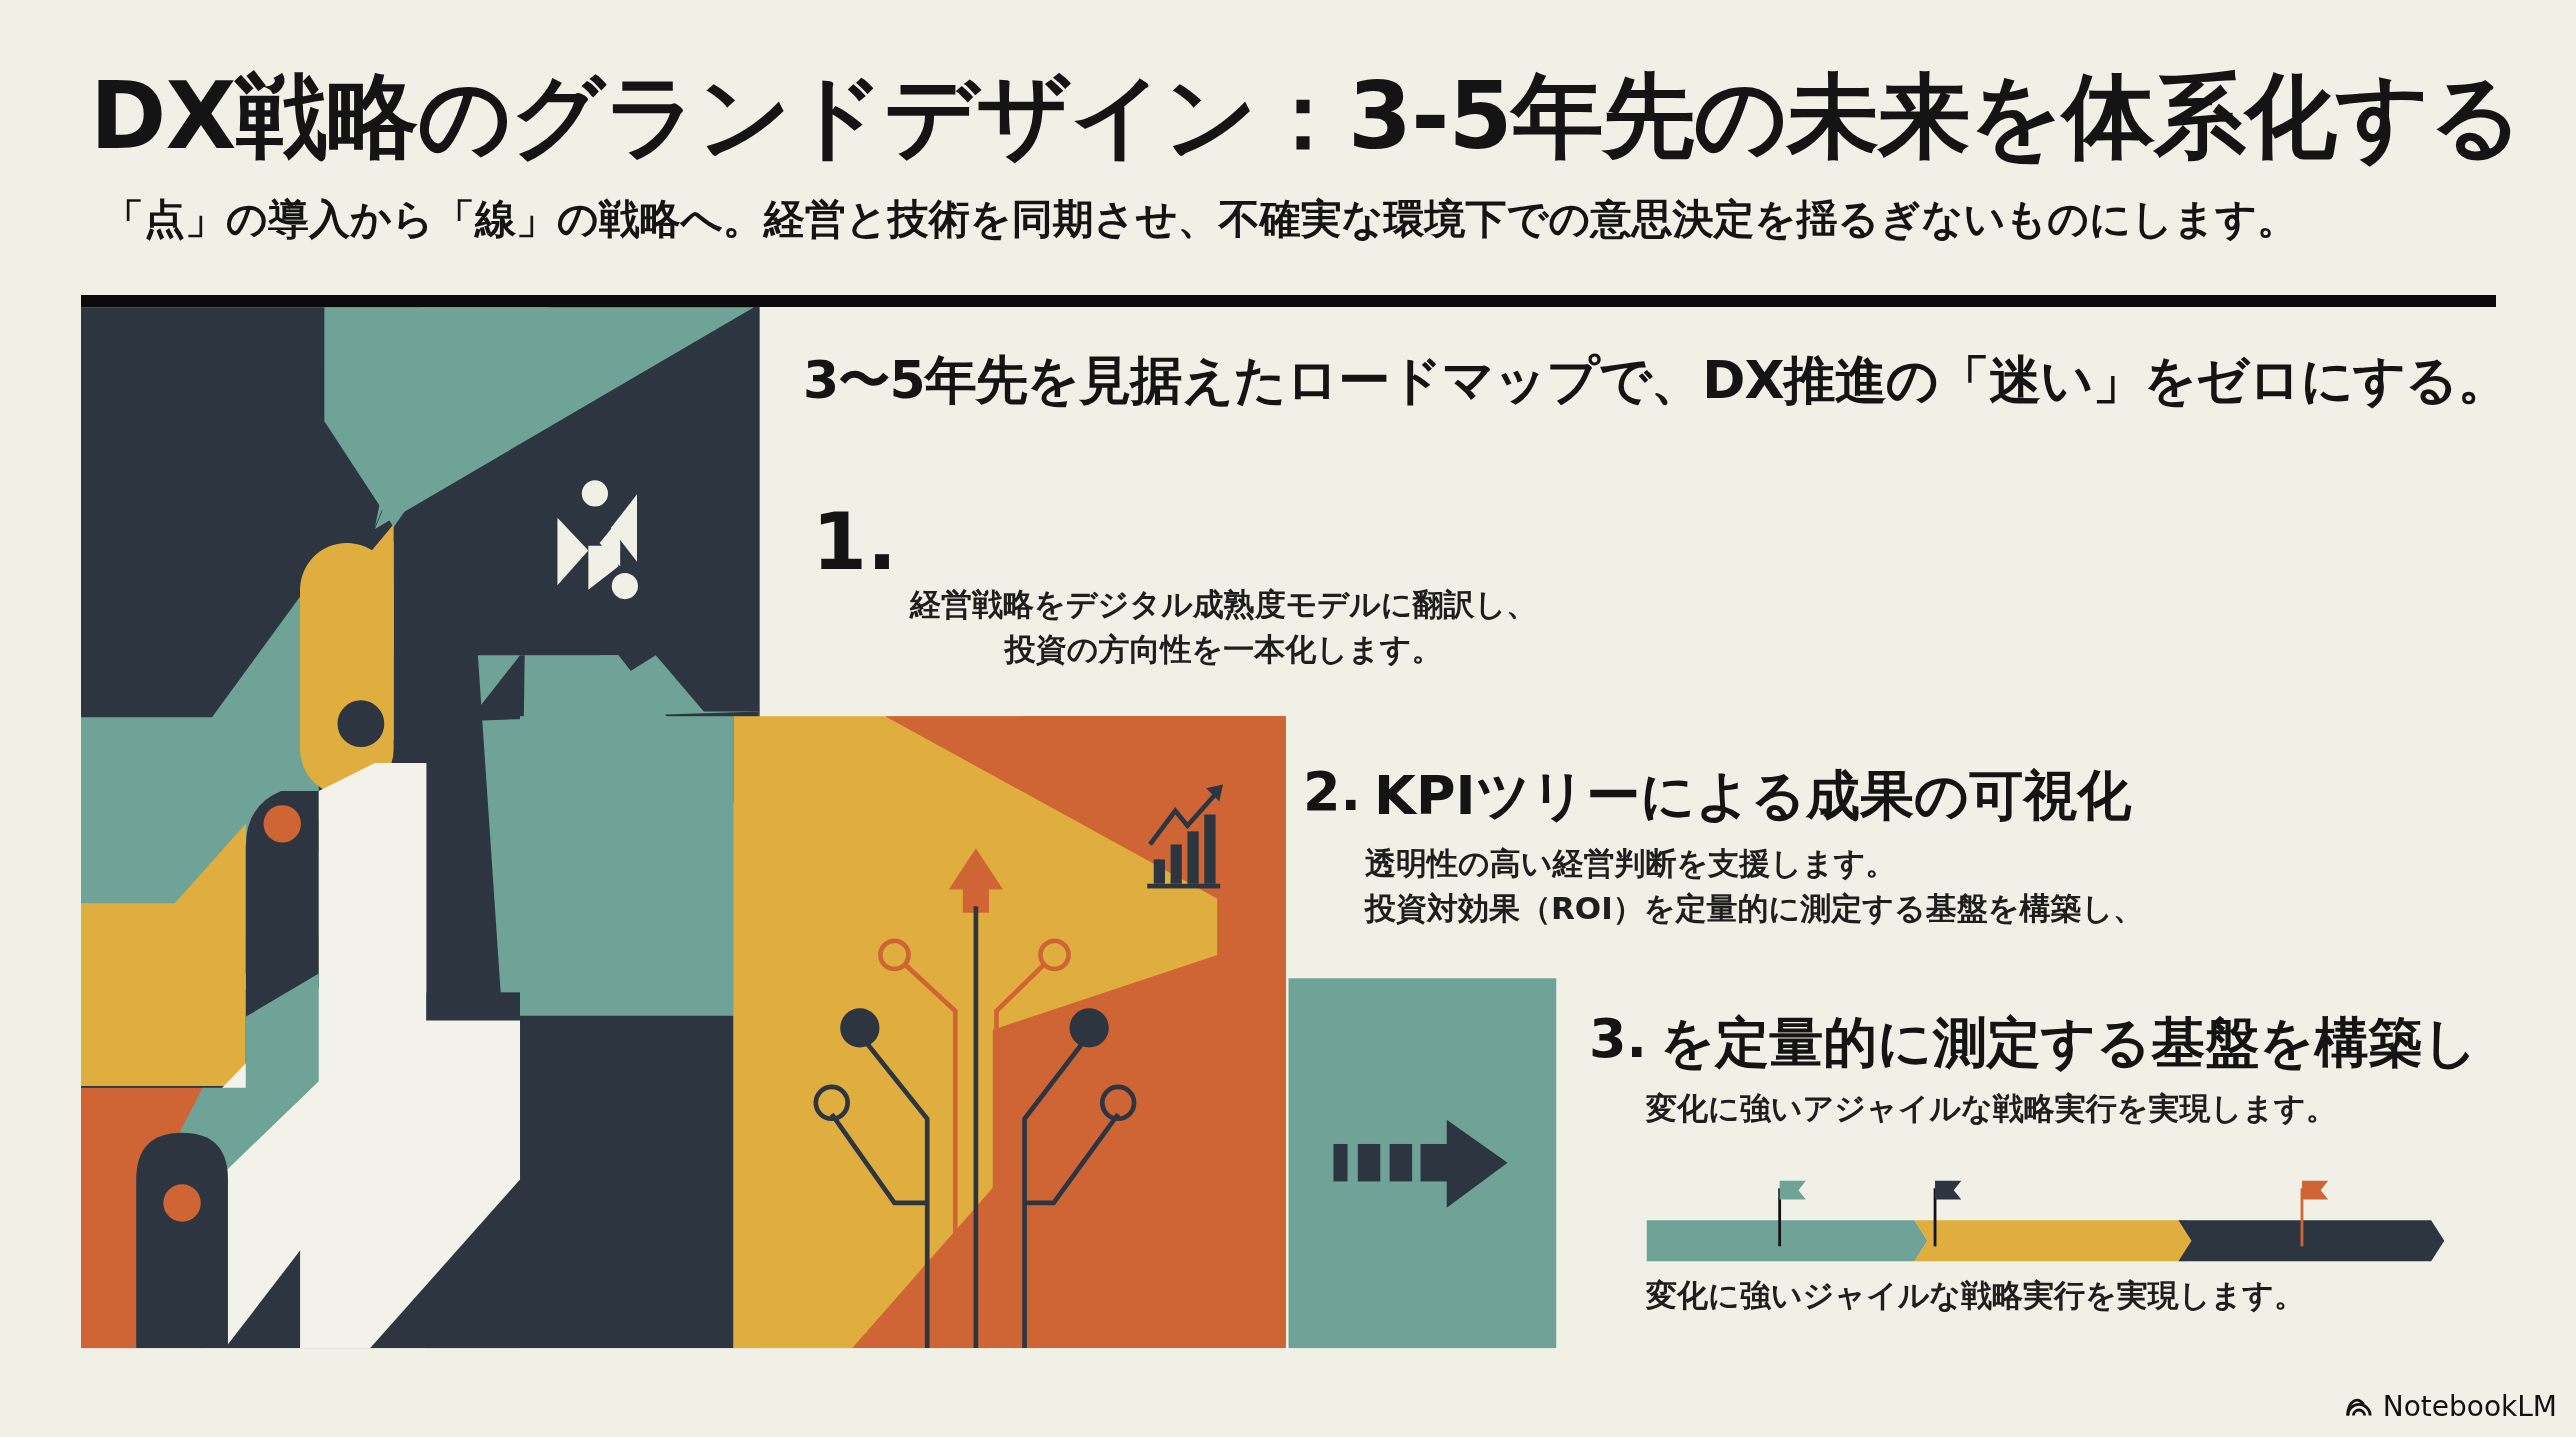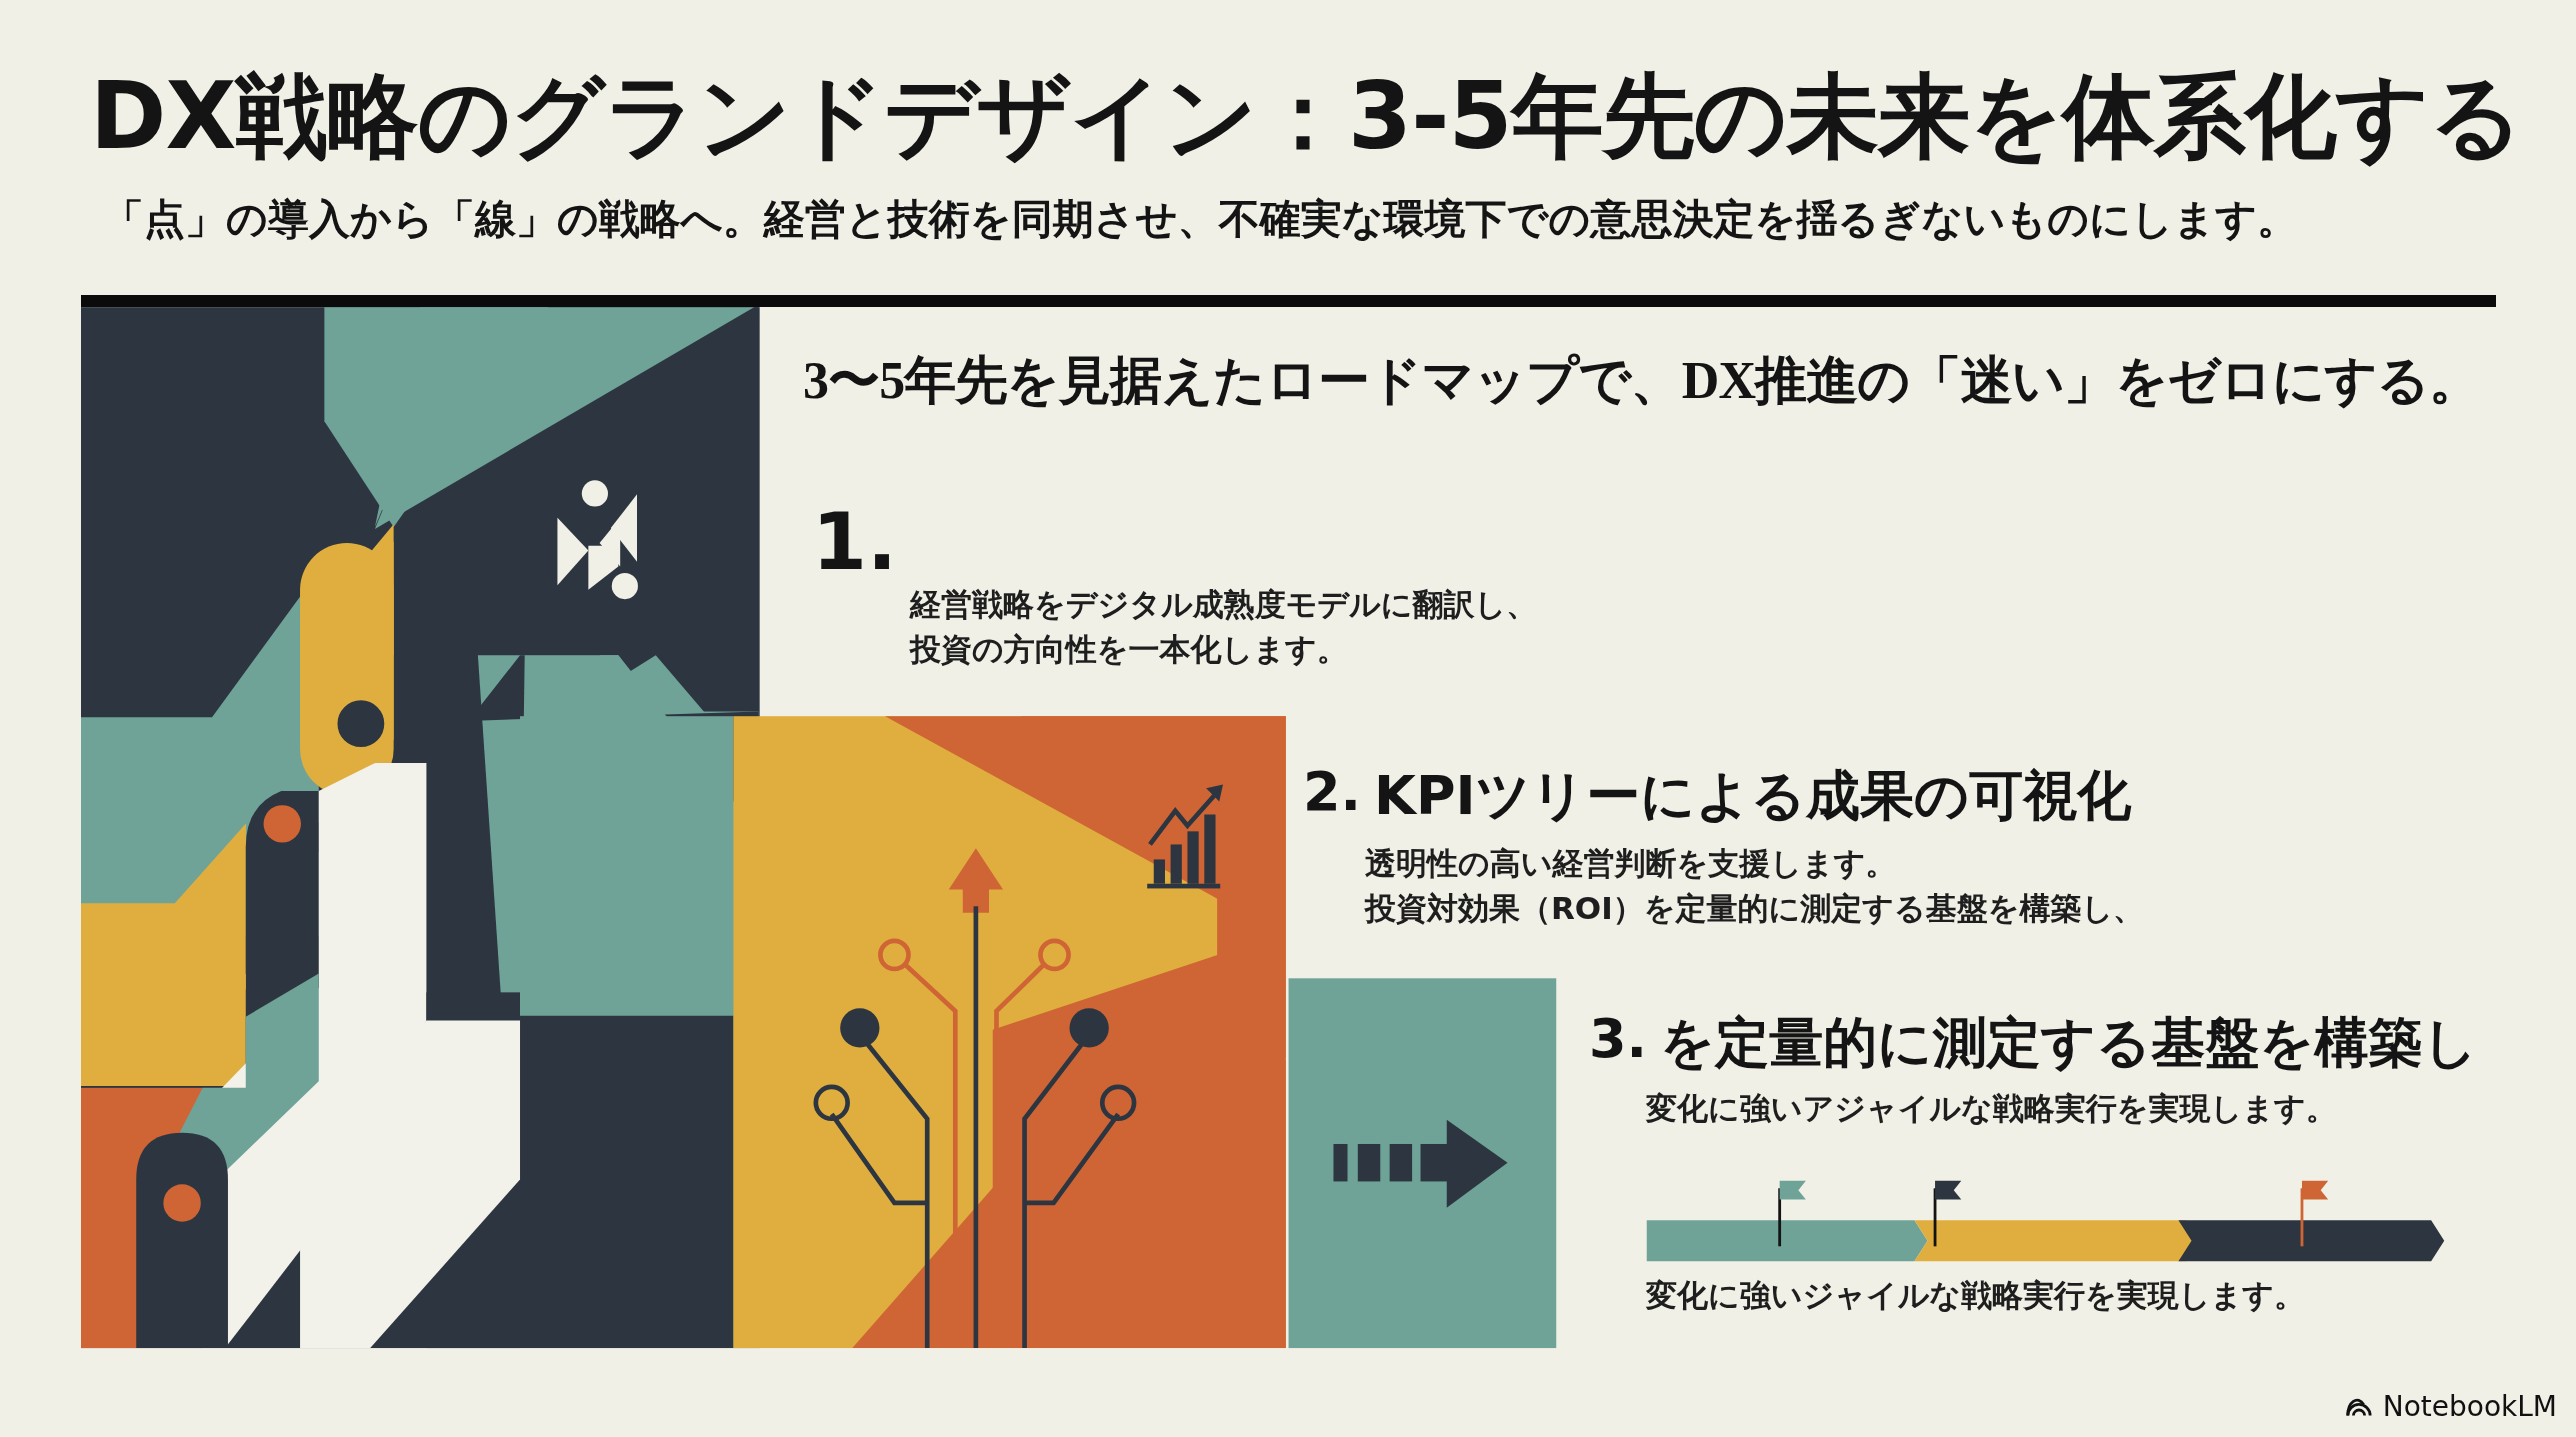--- a/index.html
+++ b/index.html
@@ -12,21 +12,21 @@
   .abs { position:absolute; }
   .title {
     left:90px; top:66px; font-size:92px; font-weight:bold; letter-spacing:-0.9px;
     white-space:nowrap; line-height:1.1;
   }
   .subtitle {
     left:103px; top:192px; font-size:41px; font-weight:bold; white-space:nowrap;
   }
   .rule { left:81px; top:295px; width:2415px; height:12px; background:#0b0b0b; }
   .lead {
-    left:803px; top:346px; font-size:52px; font-weight:bold; white-space:nowrap; letter-spacing:-0.9px;font-family:Liberation Serif, serif;
+    left:803px; top:346px; font-size:52px; font-weight:bold; white-space:nowrap; letter-spacing:-0.9px;
   }
   .step-title { font-weight:bold; white-space:nowrap; }
   .step-body { font-size:31px; font-weight:bold; line-height:1.45; white-space:nowrap; color:#1e1e1e; }
   .num1 { font-size:79px; }
   .art { left:81px; top:307px; }
   .logo {
     right:19px; bottom:15px; font-size:28px; display:flex; align-items:center; gap:9.4px; color:#111;
   }
 </style>
 </head>
@@ -142,21 +142,21 @@
     <rect x="1517" y="1222" width="30" height="40"></rect>
     <polygon points="1545,1196 1610,1242 1545,1290"></polygon>
   </g>
 </svg>
 
 <div class="abs lead">3〜5年先を見据えたロードマップで、DX推進の「迷い」をゼロにする。</div>
 
 <div class="abs step-title" style="left:812px;top:496px;display:flex;align-items:baseline;gap:17px;">
   <span class="num1">1.</span>
 </div>
-<div class="abs step-body" style="left:910px;top:582px;">
+<div class="abs step-body" style="left:910px;top:582px;text-align:center;">
   <div>経営戦略をデジタル成熟度モデルに翻訳し、</div>
   <div>投資の方向性を一本化します。</div>
 </div>
 
 <div class="abs step-title" style="left:1303px;top:760px;font-size:54px;display:flex;gap:13px;">
   <span>2.</span>
   <span>KPIツリーによる成果の可視化</span>
 </div>
 <div class="abs step-body" style="left:1365px;top:841px;">
   <div>透明性の高い経営判断を支援します。</div>

